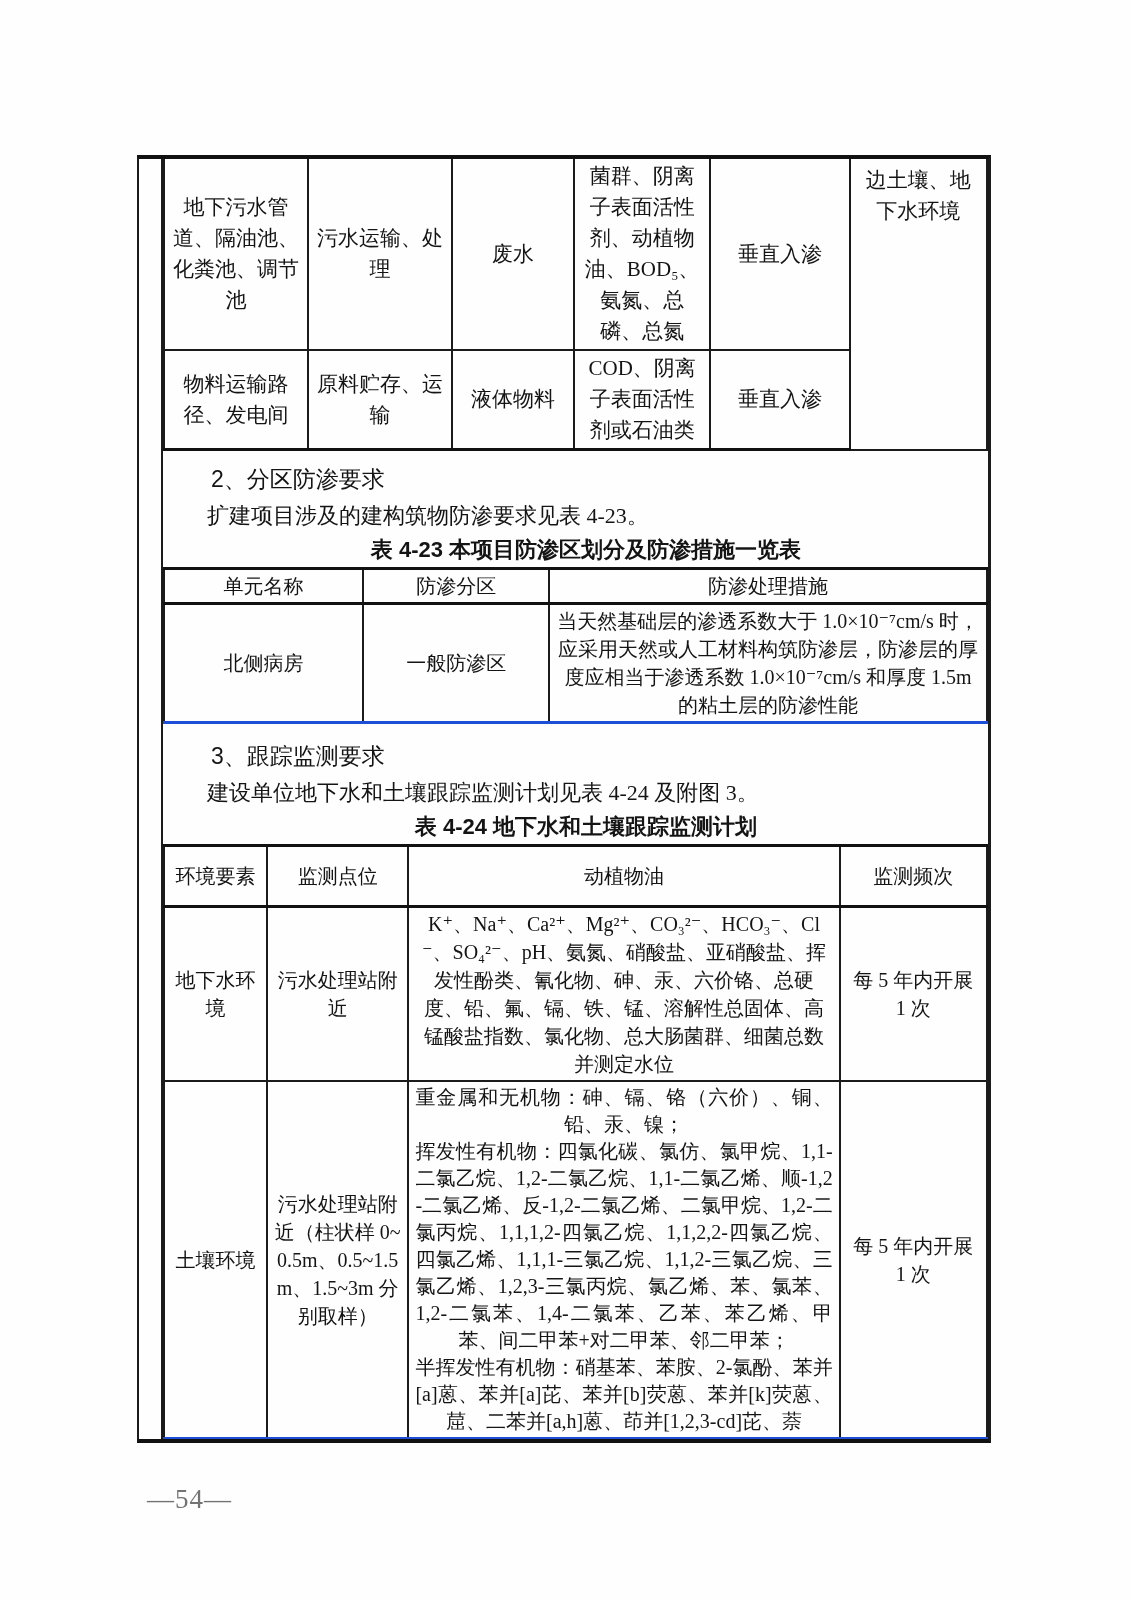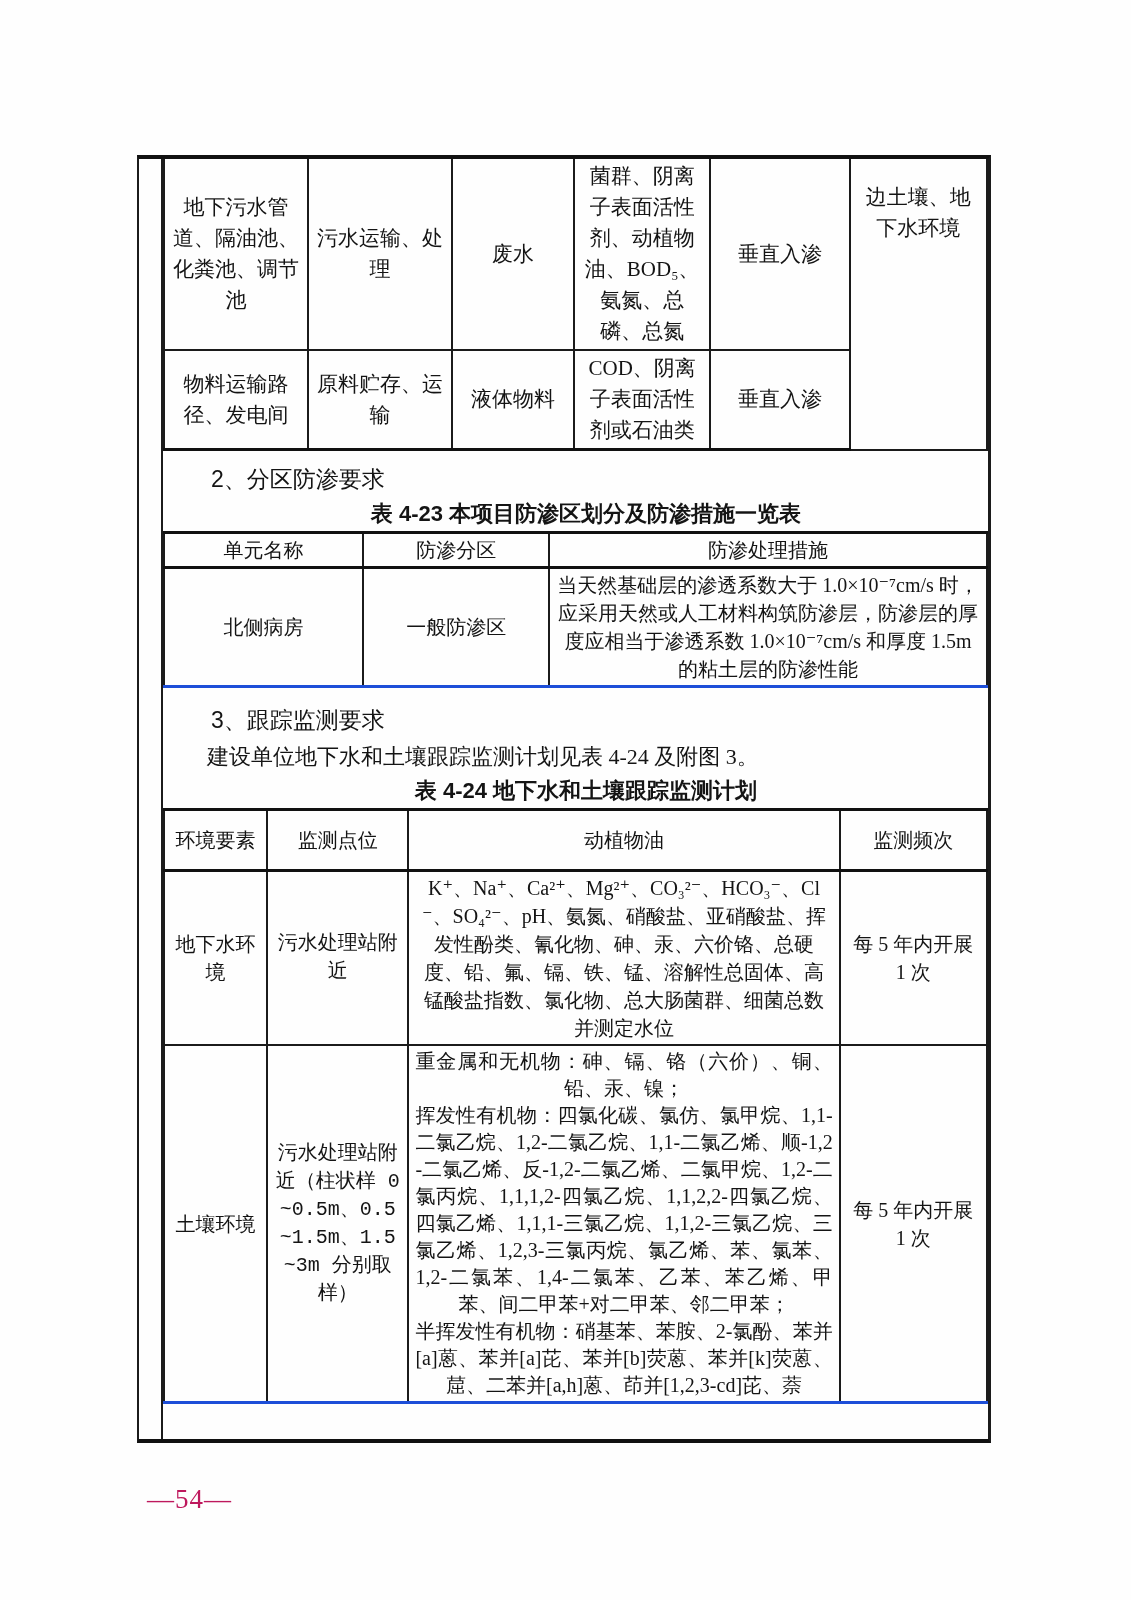--- a/index.html
+++ b/index.html
@@ -34,21 +34,21 @@
     text-align:center;vertical-align:middle;
     font-weight:normal;
     font-size:20px;line-height:28px;
     padding:2px 6px;
     word-break:break-all;
   }
   
   table.t-top td{font-size:21px;line-height:31px;}
   table.t-top tr td{border-top:0;}
   table.t-top tr:last-child td{border-bottom:3px solid #111;}
-  table.t-top td.receptor{vertical-align:top;padding-top:23px;}
+  table.t-top td.receptor{vertical-align:top;padding-top:6px;}
   
   table.tb tr:first-child th{border-top:3px solid #111;border-bottom:3px solid #111;}
   table.tb tr:last-child td{border-bottom:3px solid #1d4ed8;}
   .h2{
     font-family:"Liberation Sans","DejaVu Sans",sans-serif;
     font-weight:normal;font-size:23px;line-height:28px;
     margin:14px 0 0 48px;
   }
   .para{
     font-size:22px;line-height:26px;margin:10px 0 0 0;
@@ -59,25 +59,25 @@
     font-weight:bold;font-size:22px;line-height:26px;
     text-align:center;margin:8px 0 4px 0;padding-left:21px;
   }
   .just{
     text-align:justify;text-align-last:center;
   }
   td.measure{font-size:19px;line-height:24px;padding:2px 10px;}
   td.indicators{font-size:19.5px;line-height:28px;padding:2px 8px;}
   td.indicators .group{text-align:justify;text-align-last:center;line-height:27px;}
   td.freq{font-size:19px;line-height:27px;}
-  td.site{font-size:20px;line-height:29px;font-family:Liberation Mono, monospace;}
+  td.site{font-size:20px;line-height:29px;}
   table.t424 td{height:auto;}
   .page-number{
     position:absolute;left:147px;top:1484px;
-    font-size:27px;letter-spacing:1px;color:#be185d;
+    font-size:27px;letter-spacing:1px;color:#737373;
   }
 </style>
 </head>
 <body>
 
 <div class="page">
   <div class="frame">
     <div class="gutter-line"></div>
     <div class="content">
 
@@ -103,20 +103,21 @@
             <td style="height:76px">物料运输路径、发电间</td>
             <td>原料贮存、运输</td>
             <td>液体物料</td>
             <td>COD、阴离子表面活性剂或石油类</td>
             <td>垂直入渗</td>
           </tr>
         </tbody>
       </table>
 
       <div class="h2">2、分区防渗要求</div>
+      <p class="para indent">扩建项目涉及的建构筑物防渗要求见表 4-23。</p>
 
       <div class="caption">表 4-23 本项目防渗区划分及防渗措施一览表</div>
       <table class="t tb t423" style="margin-top:4px">
         <colgroup>
           <col style="width:24.2%">
             <col style="width:22.6%">
             <col style="width:53.2%">
         </colgroup>
         <tbody>
           <tr>

